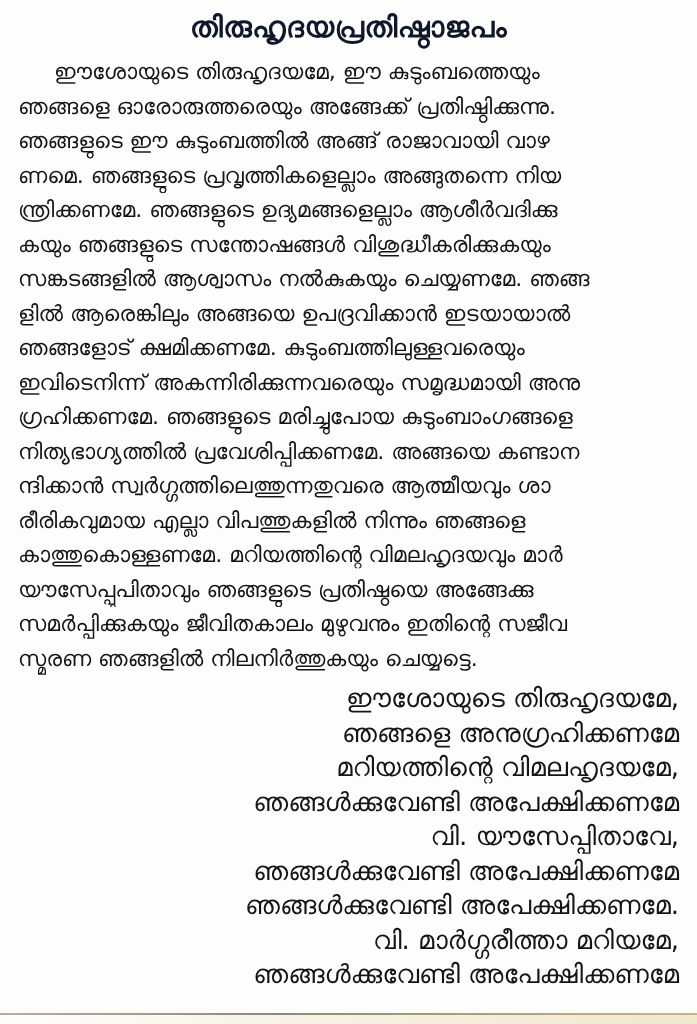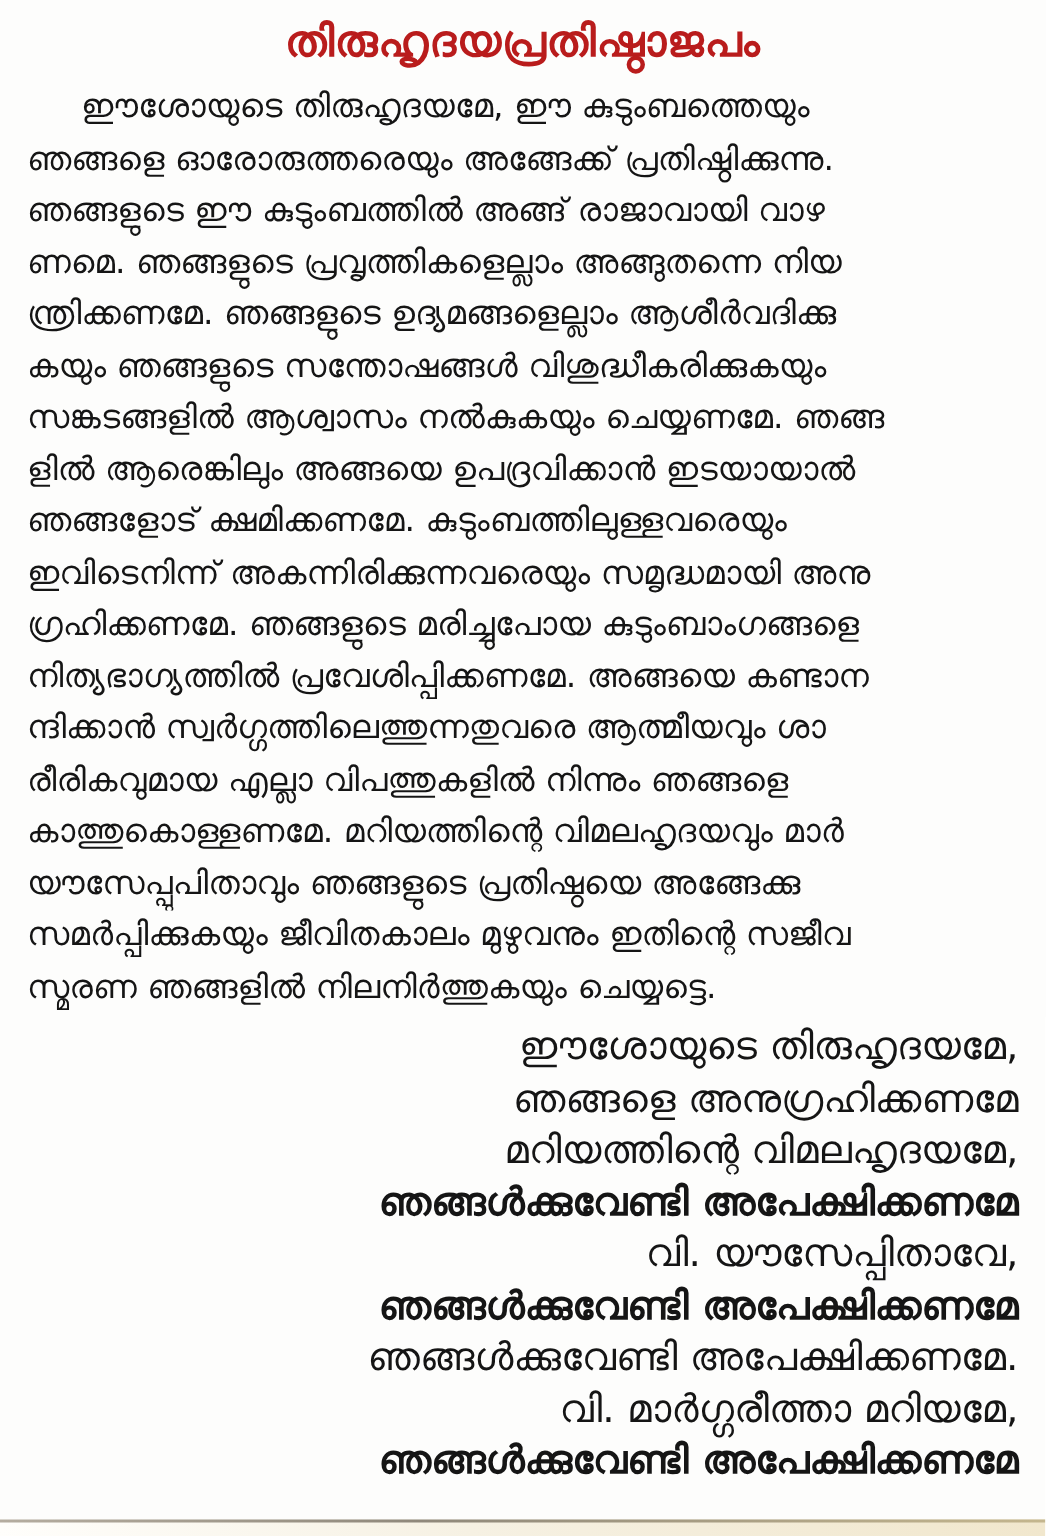--- a/index.html
+++ b/index.html
@@ -19,21 +19,21 @@
     box-sizing: border-box;
     padding: 8px 18px 0 18px;
   }
   .title {
     margin: 0;
     padding-top: 2px;
     text-align: center;
     font-size: 29px;
     line-height: 34px;
     font-weight: bold;
-    color: #b91c1c;
+    color: #0f172a;
     letter-spacing: 0.5px;
   }
   .prayer {
     margin-top: 11px;
   }
   .pline {
     font-size: 22px;
     line-height: 34.5px;
     white-space: nowrap;
     text-align: justify;
@@ -53,21 +53,21 @@
   }
   .lline {
     font-size: 26px;
     line-height: 34.5px;
     white-space: nowrap;
     text-align: right;
   }
   .ind-27  { padding-left: 9px; }
   .ind-42  { padding-left: 26px; }
   .ind-55  { padding-left: 38px; }
-  .ind-85  { padding-left: 68px; font-weight: bold; }
+  .ind-85  { padding-left: 68px; }
   .ind-110 { padding-left: 93px; }
   .page-edge {
     position: absolute;
     left: 0;
     right: 0;
     bottom: 0;
     height: 11px;
     background: linear-gradient(90deg, #fffefb 0%, #f6f1e3 45%, #f1e7cd 100%);
   }
   .page-edge-line {

